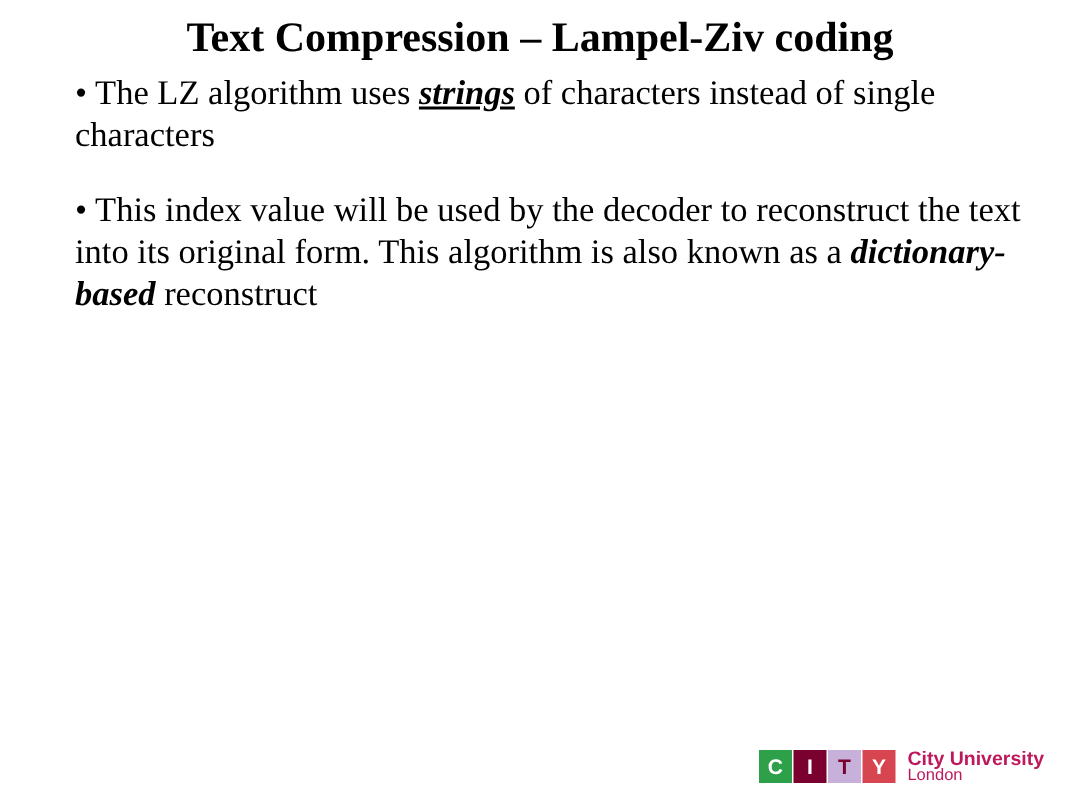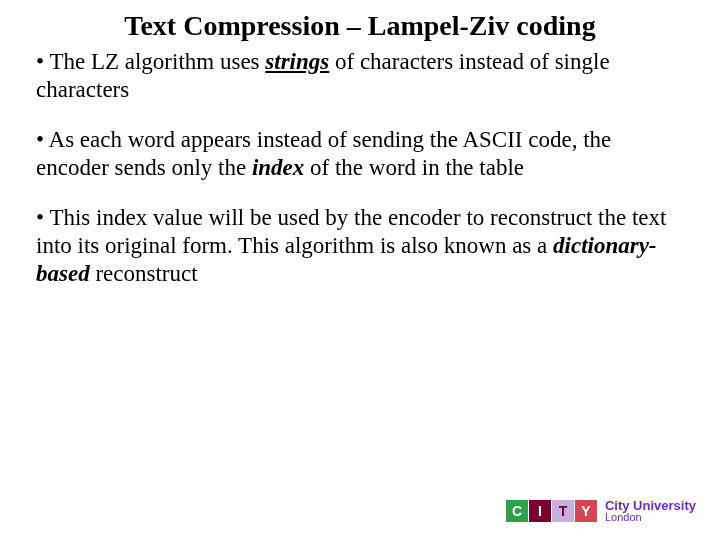--- a/index.html
+++ b/index.html
@@ -1,47 +1,44 @@
 <!DOCTYPE html>
 <html><head>
 <meta charset="utf-8">
 <style>
   html,body{margin:0;padding:0;width:720px;height:540px;background:#fff;font-family:"Times New Roman",Times,serif;color:#000;}
   .slide{box-sizing:border-box;width:720px;height:540px;padding:10px 34px 0 34px;position:relative;}
   .title{font-size:28px;font-weight:bold;text-align:center;margin:0 0 6px 0;line-height:1.15;}
   .body{font-size:23px;line-height:1.22;}
-  .para{margin:0 0 22px 2px;}
+  .para{margin:0 0 22px 16px;}
   em.u{font-style:italic;font-weight:bold;text-decoration:underline;}
   em.plain{font-style:italic;font-weight:bold;}
   .logo{position:absolute;right:24px;bottom:16px;display:flex;align-items:center;gap:8px;}
   .tiles{display:flex;gap:1px;}
   .tile{width:22px;height:22px;display:flex;align-items:center;justify-content:center;color:#fff;font-family:Arial,Helvetica,sans-serif;font-weight:bold;font-size:14px;}
   .t1{background:#2fa04a;} .t2{background:#7a002f;} .t3{background:#c7b0d9;color:#7a002f;} .t4{background:#d64550;}
-  .logotext{display:flex;flex-direction:column;color:#6d28d9;font-family:Arial,Helvetica,sans-serif;line-height:1.05;}
+  .logotext{display:flex;flex-direction:column;color:#be185d;font-family:Arial,Helvetica,sans-serif;line-height:1.05;}
   .logotext .l1{font-size:13px;font-weight:600;}
   .logotext .l2{font-size:11px;}
 </style>
 </head>
 <body>
 
 <div class="slide">
   <h1 class="title">Text Compression – Lampel-Ziv coding</h1>
   <div class="body">
 
     <p class="para">
       • <span>The LZ algorithm uses </span><em class="u">strings</em><span> of characters instead of single characters</span>
     </p>
 
 
-    <p class="para">
-      • <span>As each word appears instead of sending the ASCII code, the encoder sends only the </span><em class="plain">index</em><span> of the word in the table</span>
-    </p>
 
     <p class="para">
-      • <span>This index value will be used by the encoder to reconstruct the text into its original form.  This algorithm is also known as a </span><em class="plain">dictionary-based</em><span> reconstruct</span>
+      • <span>This index value will be used by the decoder to reconstruct the text into its original form.  This algorithm is also known as a </span><em class="plain">dictionary-based</em><span> reconstruct</span>
     </p>
 
   </div>
 
   <div class="logo">
     <div class="tiles">
       <div class="tile t1">C</div>
       <div class="tile t2">I</div>
       <div class="tile t3">T</div>
       <div class="tile t4">Y</div>

